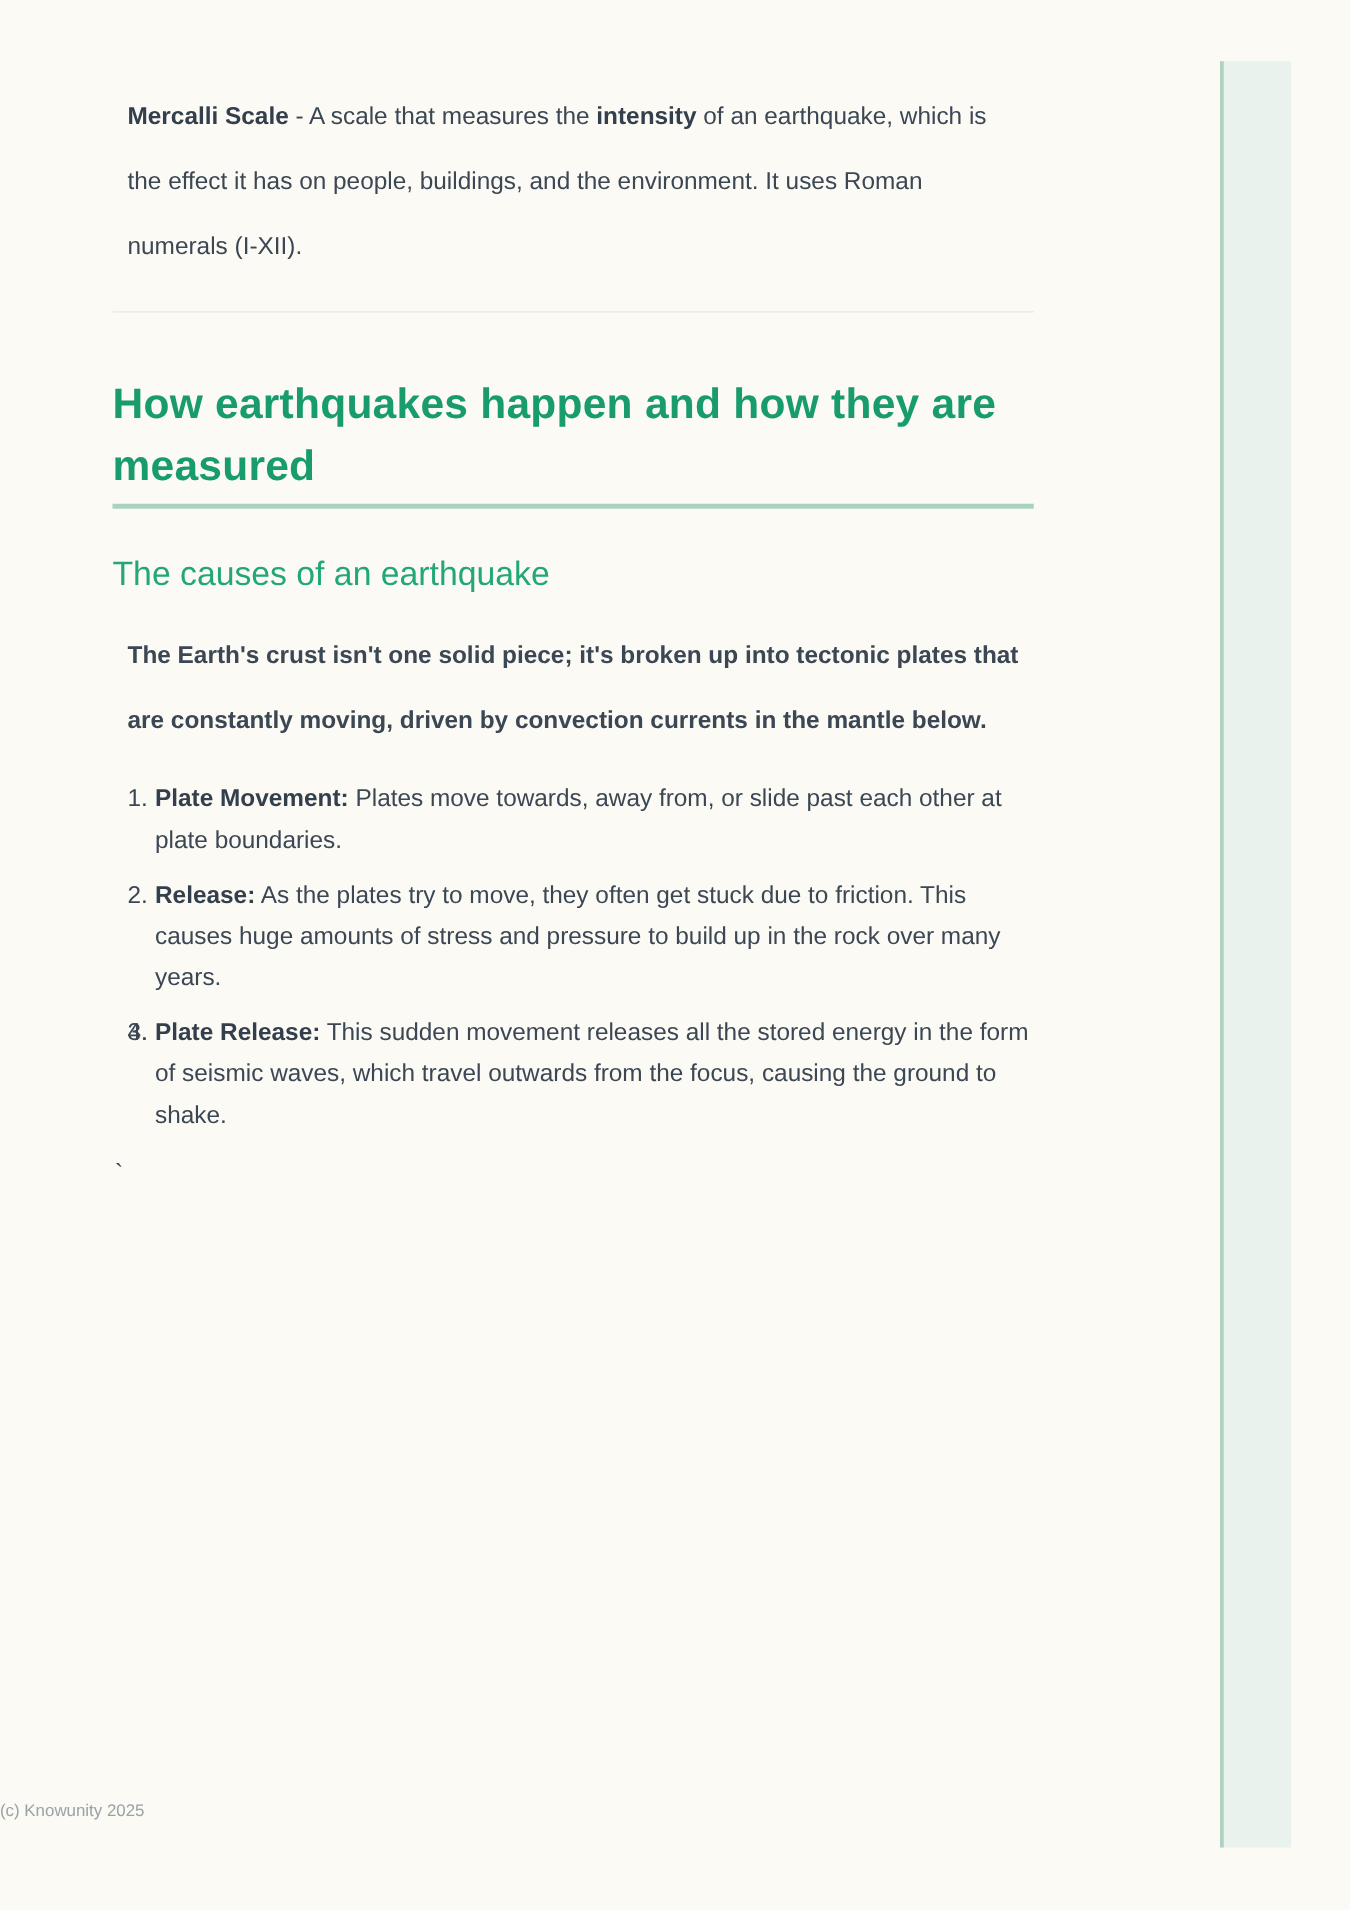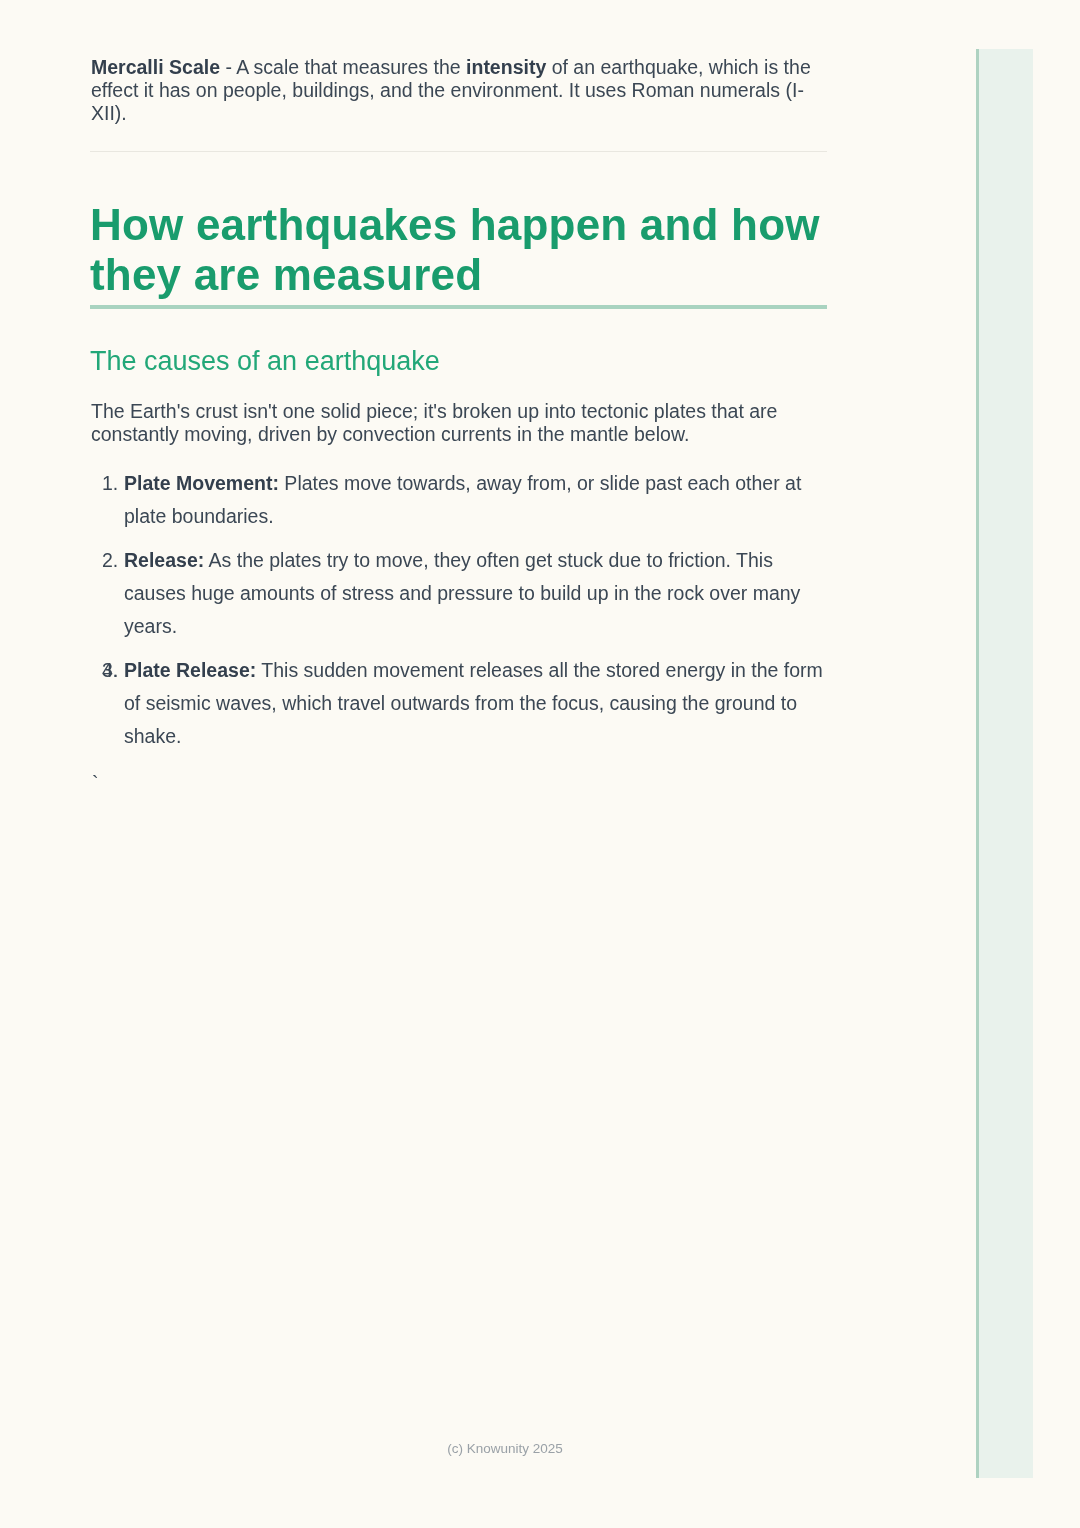--- a/index.html
+++ b/index.html
@@ -13,53 +13,54 @@
     overflow: hidden;
   }
   .content {
     position: absolute;
     left: 90px;
     top: 55px;
     width: 737px;
   }
   .body-text {
     font-size: 19.5px;
-    line-height: 23px;
+    line-height: 52px;
     color: #3b4754;
-    margin: 1px;
+    margin: 12px;
   }
   .divider {
     border: none;
     border-top: 1px solid #e9e7e0;
     margin: 26px 0 0 0;
     width: 100%;
   }
   h1.section-title {
     margin: 48px 0 0 0;
-    font-size: 44px;
+    font-size: 34px;
     line-height: 50px;
     font-weight: 700;
     color: #199c6d;
     letter-spacing: 0.2px;
   }
   .title-underline {
     margin-top: 5px;
     height: 4px;
     width: 100%;
     background: #a9d3c0;
   }
   h2.subsection-title {
     margin: 35px 0 0 0;
     font-size: 27px;
     line-height: 34px;
     font-weight: 400;
     color: #22a778;
   }
   p.lead {
     margin-top: 22px;
+    font-weight: bold;
   }
   ol.steps {
     list-style: none;
     margin: 21px 0 0 0;
     padding: 0;
   }
   ol.steps li {
     position: relative;
     padding-left: 34px;
     margin-bottom: 11px;
@@ -86,21 +87,21 @@
     height: 1429px;
     background: #e9f2ec;
     border-left: 3px solid #aed2c1;
     z-index: 1;
   }
   .footer {
     position: absolute;
     top: 1440px;
     left: 0;
     width: 1010px;
-    text-align: center;
+    text-align: left;
     font-size: 13.5px;
     line-height: 18px;
     color: #9aa1a7;
     z-index: 2;
   }
   strong { font-weight: 700; color: #333f4d; }
 </style>
 </head>
 <body>
 

